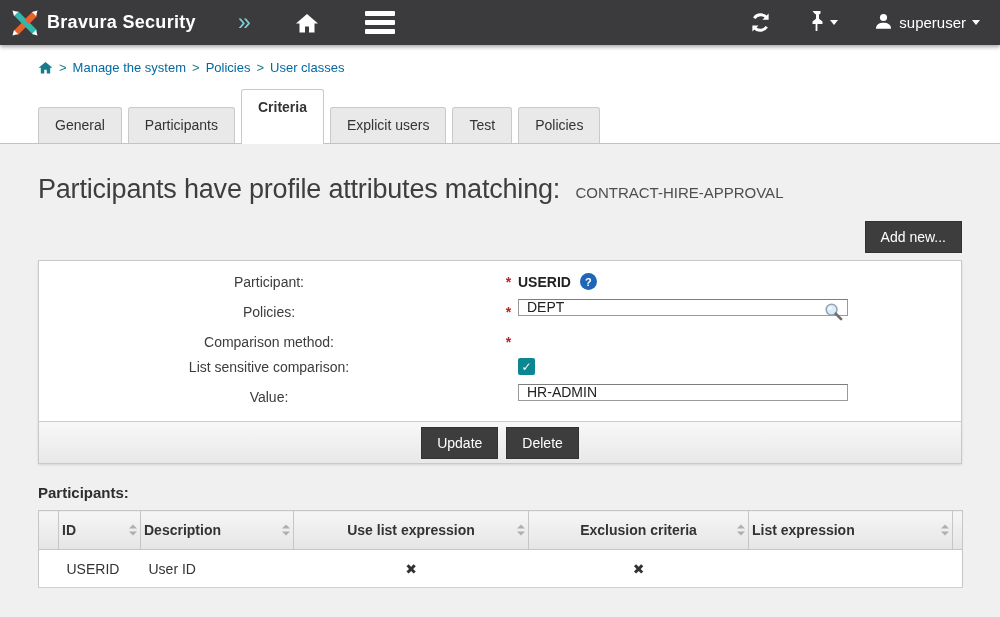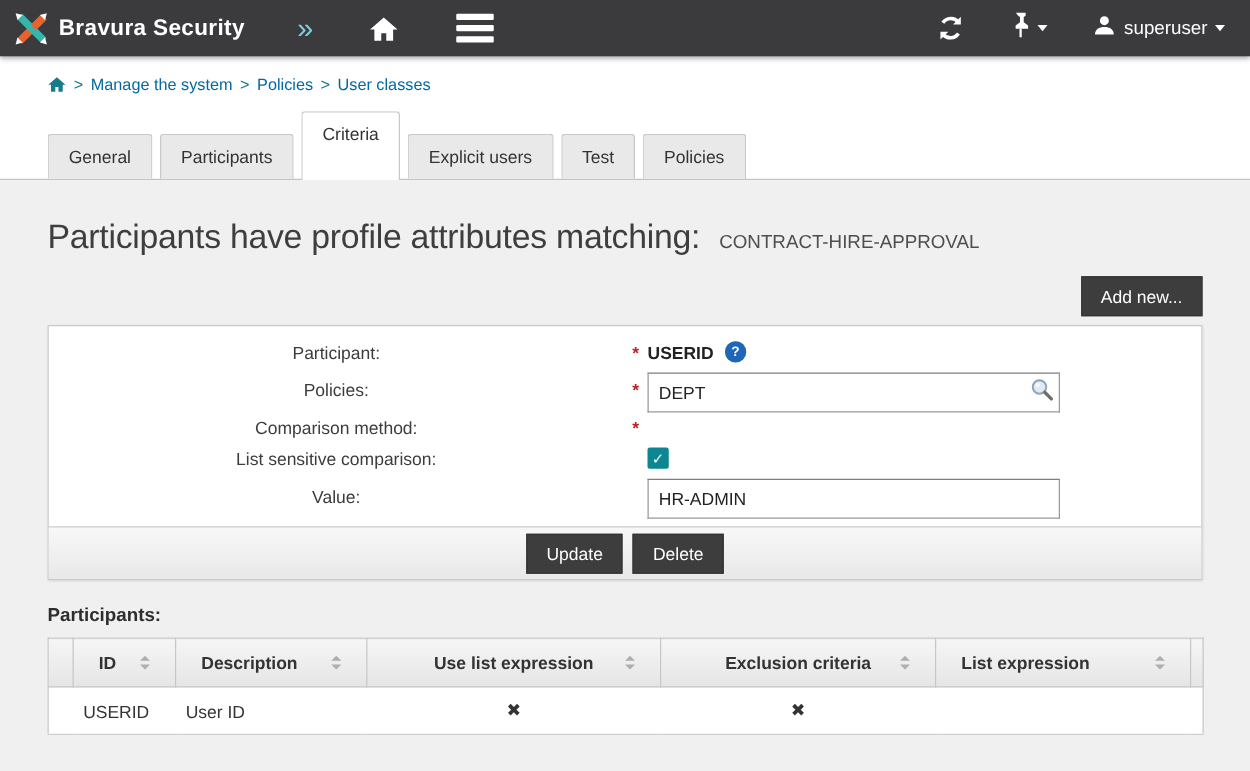--- a/index.html
+++ b/index.html
@@ -27,21 +27,21 @@
 
   
   .subheader { background:#fff; flex:none; }
   .breadcrumb { padding:15px 0 14px 38px; font-size:13px; color:#177b8b; display:flex;
                 align-items:center; gap:6px; }
   .breadcrumb .bc-link { color:#0369a1; text-decoration:none; cursor:pointer; }
   .bc-home svg { display:block; }
   .tabs { display:flex; gap:6px; padding-left:38px; border-bottom:1px solid #c3c3c3; align-items:flex-end; }
   .tab { background:#e9e9e9; border:1px solid #c9c9c9; border-bottom:none; border-radius:3px 3px 0 0;
          padding:9px 16px 10px; font-size:14px; color:#333; cursor:pointer; }
-  .tab.active { background:#fff; font-weight:normal; margin-bottom:-1px; padding-bottom:29px;
+  .tab.active { background:#fff; font-weight:bold; margin-bottom:-1px; padding-bottom:29px;
                 position:relative; z-index:2; }
 
   
   .content { flex:1; background:#f0f0f0; overflow:hidden; }
   .page-title { margin:30px 38px 0; font-size:27px; font-weight:normal; color:#3e3e3e; letter-spacing:-.2px; }
   .page-title .entity { font-size:15px; color:#4e4e4e; margin-left:8px; letter-spacing:0; }
   .addrow { display:flex; justify-content:flex-end; margin:16px 38px 0; }
   .btn-dark { background:#3d3d3e; color:#fff; border:1px solid #333; font-size:14px; padding:7px 15px;
               cursor:pointer; font-family:inherit; }
 
@@ -50,41 +50,41 @@
   .panel-body { padding:12px 0 10px; }
   .frow { display:flex; align-items:center; margin-bottom:8px; }
   .flabel { width:460px; flex:none; text-align:center; font-size:14px; color:#3c3c3c; }
   .req-slot { width:19px; flex:none; text-align:center; color:#b92222; font-weight:bold; font-size:14px; }
   .ffield { display:flex; align-items:center; }
   .pvalue { font-weight:bold; font-size:14px; color:#222; }
   .helpicon { width:17px; height:17px; border-radius:50%; background:#1f66b8; color:#fff; font-size:11px;
               font-weight:bold; display:inline-flex; align-items:center; justify-content:center;
               margin-left:9px; cursor:pointer; }
   .input-wrap { position:relative; width:330px; height:28px; }
-  .input-wrap input { width:100%; height:32px; border:1px solid #9a9a9a; border-top-color:#7d7d7d;
+  .input-wrap input { width:100%; height:17px; border:1px solid #9a9a9a; border-top-color:#7d7d7d;
                       padding:0 30px 0 8px; font-size:14px; color:#222; font-family:inherit; }
   .input-wrap input.no-icon { padding-right:8px; }
   .mag { position:absolute; right:5px; top:4px; cursor:pointer; }
   .select { width:210px; height:28px; border:1px solid #9a9a9a; border-top-color:#7d7d7d; background:#fff;
             display:flex; align-items:center; padding:0 24px 0 8px; font-size:14px; color:#222;
             position:relative; cursor:pointer; }
   .select .sel-caret { position:absolute; right:8px; width:0; height:0; border-left:5px solid transparent;
                        border-right:5px solid transparent; border-top:6px solid #8a8a8a; }
   .checkbox { width:17px; height:17px; background:#0c8691; border-radius:2px; color:#fff; font-size:12px;
               font-weight:bold; display:flex; align-items:center; justify-content:center; cursor:pointer;
               line-height:1; }
   .panel-footer { border-top:1px solid #ccc; background:linear-gradient(#f8f8f8,#e8e8e8); height:42px;
                   display:flex; align-items:center; justify-content:center; gap:8px; }
 
   
   .tcaption { margin:20px 38px 9px; font-size:15px; font-weight:bold; color:#2e2e2e; }
   .ptable { margin:0 38px; width:924px; border-collapse:collapse; font-size:14px; background:#fff;
             table-layout:fixed; border:1px solid #c6c6c6; }
   .ptable thead th { background:linear-gradient(#f6f6f6,#e5e5e5); border:1px solid #c6c6c6;
-                     font-weight:bold; color:#333; height:39px; padding:0 20px; cursor:pointer; }
+                     font-weight:bold; color:#333; height:39px; padding:0 3px; cursor:pointer; }
   .thx { display:flex; align-items:center; width:100%; position:relative; }
   .thl { white-space:nowrap; }
   .thx.left .thl { margin-right:auto; }
   .thx.center .thl { margin:0 auto; }
   .sortic { position:absolute; right:0; top:50%; transform:translateY(-50%); display:flex;
             flex-direction:column; gap:3px; }
   .sortic .up { width:0; height:0; border-left:4px solid transparent; border-right:4px solid transparent;
                 border-bottom:4px solid #aeaeae; }
   .sortic .dn { width:0; height:0; border-left:4px solid transparent; border-right:4px solid transparent;
                 border-top:4px solid #aeaeae; }

